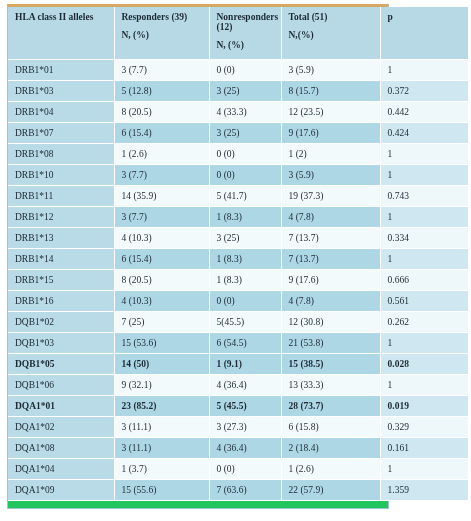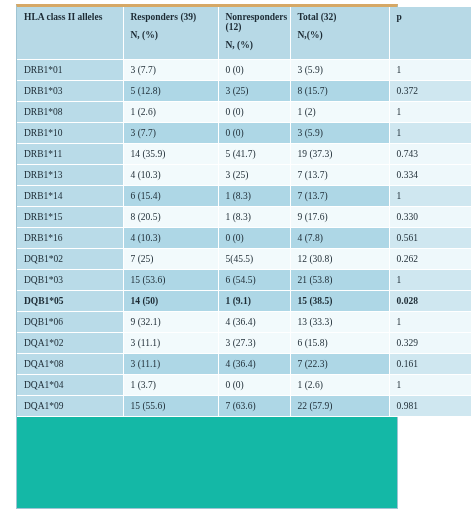--- a/index.html
+++ b/index.html
@@ -10,28 +10,28 @@
   }
   body {
     width: 471px;
     height: 521px;
     overflow: hidden;
     font-family: "Liberation Serif", "DejaVu Serif", serif;
   }
 
   .table-frame {
     position: absolute;
-    left: 16px;
+    left: 7px;
     top: 4px;
     width: 382px;
     height: 505px;
     box-sizing: border-box;
     border: 1px solid #9fc4d3;
     border-top: 3px solid #d6a866;
-    background: #14b8a6;
+    background: #22c55e;
   }
 
   table.data-table {
     width: 100%;
     border-collapse: collapse;
     table-layout: fixed;
     font-size: 9.5px;
     color: #1c2a33;
   }
 
@@ -106,21 +106,21 @@
         </th>
         <th>
           <span>Responders (39)</span>
           <span class="hl2">N, (%)</span>
         </th>
         <th>
           <span>Nonresponders (12)</span>
           <span class="hl2">N, (%)</span>
         </th>
         <th>
-          <span>Total (32)</span>
+          <span>Total (51)</span>
           <span class="hl2">N,(%)</span>
         </th>
         <th>
           <span>p</span>
         </th>
       </tr>
     </thead>
     <tbody id="table-body">
         <tr class="odd">
           <td class="allele">DRB1*01</td>
@@ -130,60 +130,81 @@
           <td class="pval">1</td>
         </tr>
         <tr class="even">
           <td class="allele">DRB1*03</td>
           <td class="val">5 (12.8)</td>
           <td class="val">3 (25)</td>
           <td class="val">8 (15.7)</td>
           <td class="pval">0.372</td>
         </tr>
         <tr class="odd">
+          <td class="allele">DRB1*04</td>
+          <td class="val">8 (20.5)</td>
+          <td class="val">4 (33.3)</td>
+          <td class="val">12 (23.5)</td>
+          <td class="pval">0.442</td>
+        </tr>
+        <tr class="even">
+          <td class="allele">DRB1*07</td>
+          <td class="val">6 (15.4)</td>
+          <td class="val">3 (25)</td>
+          <td class="val">9 (17.6)</td>
+          <td class="pval">0.424</td>
+        </tr>
+        <tr class="odd">
           <td class="allele">DRB1*08</td>
           <td class="val">1 (2.6)</td>
           <td class="val">0 (0)</td>
           <td class="val">1 (2)</td>
           <td class="pval">1</td>
         </tr>
         <tr class="even">
           <td class="allele">DRB1*10</td>
           <td class="val">3 (7.7)</td>
           <td class="val">0 (0)</td>
           <td class="val">3 (5.9)</td>
           <td class="pval">1</td>
         </tr>
         <tr class="odd">
           <td class="allele">DRB1*11</td>
           <td class="val">14 (35.9)</td>
           <td class="val">5 (41.7)</td>
           <td class="val">19 (37.3)</td>
           <td class="pval">0.743</td>
         </tr>
+        <tr class="even">
+          <td class="allele">DRB1*12</td>
+          <td class="val">3 (7.7)</td>
+          <td class="val">1 (8.3)</td>
+          <td class="val">4 (7.8)</td>
+          <td class="pval">1</td>
+        </tr>
         <tr class="odd">
           <td class="allele">DRB1*13</td>
           <td class="val">4 (10.3)</td>
           <td class="val">3 (25)</td>
           <td class="val">7 (13.7)</td>
           <td class="pval">0.334</td>
         </tr>
         <tr class="even">
           <td class="allele">DRB1*14</td>
           <td class="val">6 (15.4)</td>
           <td class="val">1 (8.3)</td>
           <td class="val">7 (13.7)</td>
           <td class="pval">1</td>
         </tr>
         <tr class="odd">
           <td class="allele">DRB1*15</td>
           <td class="val">8 (20.5)</td>
           <td class="val">1 (8.3)</td>
           <td class="val">9 (17.6)</td>
-          <td class="pval">0.330</td>
+          <td class="pval">0.666</td>
         </tr>
         <tr class="even">
           <td class="allele">DRB1*16</td>
           <td class="val">4 (10.3)</td>
           <td class="val">0 (0)</td>
           <td class="val">4 (7.8)</td>
           <td class="pval">0.561</td>
         </tr>
         <tr class="odd">
           <td class="allele">DQB1*02</td>
@@ -206,43 +227,50 @@
           <td class="val">15 (38.5)</td>
           <td class="pval">0.028</td>
         </tr>
         <tr class="odd">
           <td class="allele">DQB1*06</td>
           <td class="val">9 (32.1)</td>
           <td class="val">4 (36.4)</td>
           <td class="val">13 (33.3)</td>
           <td class="pval">1</td>
         </tr>
+        <tr class="even bold">
+          <td class="allele">DQA1*01</td>
+          <td class="val">23 (85.2)</td>
+          <td class="val">5 (45.5)</td>
+          <td class="val">28 (73.7)</td>
+          <td class="pval">0.019</td>
+        </tr>
         <tr class="odd">
           <td class="allele">DQA1*02</td>
           <td class="val">3 (11.1)</td>
           <td class="val">3 (27.3)</td>
           <td class="val">6 (15.8)</td>
           <td class="pval">0.329</td>
         </tr>
         <tr class="even">
           <td class="allele">DQA1*08</td>
           <td class="val">3 (11.1)</td>
           <td class="val">4 (36.4)</td>
-          <td class="val">7 (22.3)</td>
+          <td class="val">2 (18.4)</td>
           <td class="pval">0.161</td>
         </tr>
         <tr class="odd">
           <td class="allele">DQA1*04</td>
           <td class="val">1 (3.7)</td>
           <td class="val">0 (0)</td>
           <td class="val">1 (2.6)</td>
           <td class="pval">1</td>
         </tr>
         <tr class="even">
           <td class="allele">DQA1*09</td>
           <td class="val">15 (55.6)</td>
           <td class="val">7 (63.6)</td>
           <td class="val">22 (57.9)</td>
-          <td class="pval">0.981</td>
+          <td class="pval">1.359</td>
         </tr>
       </tbody>
   </table>
 </div>
 
 </body></html>

